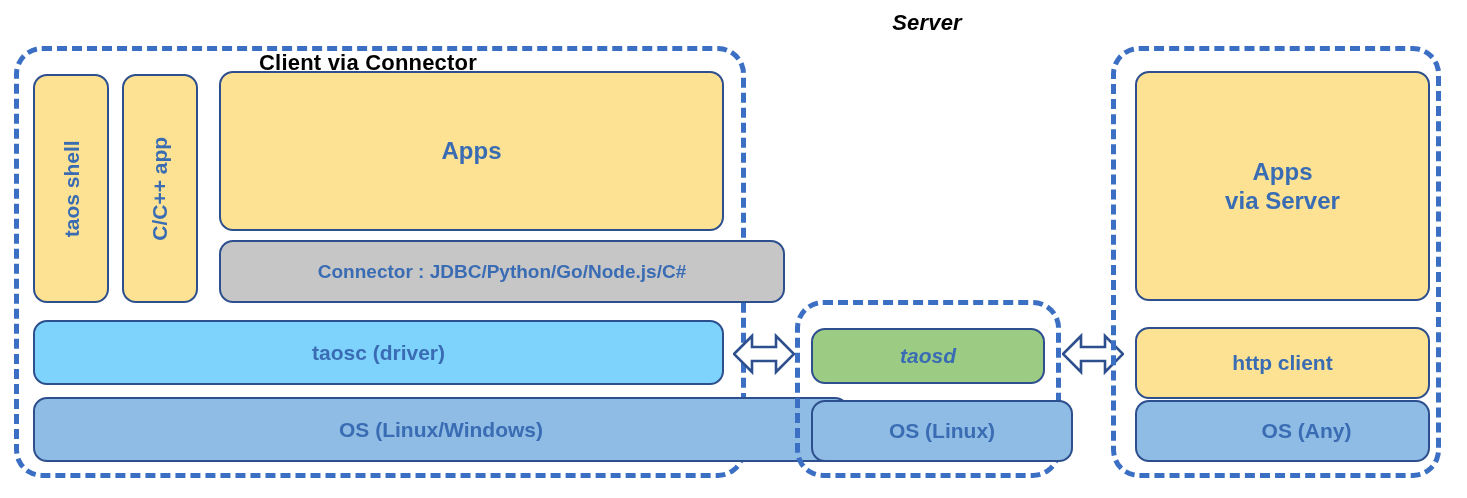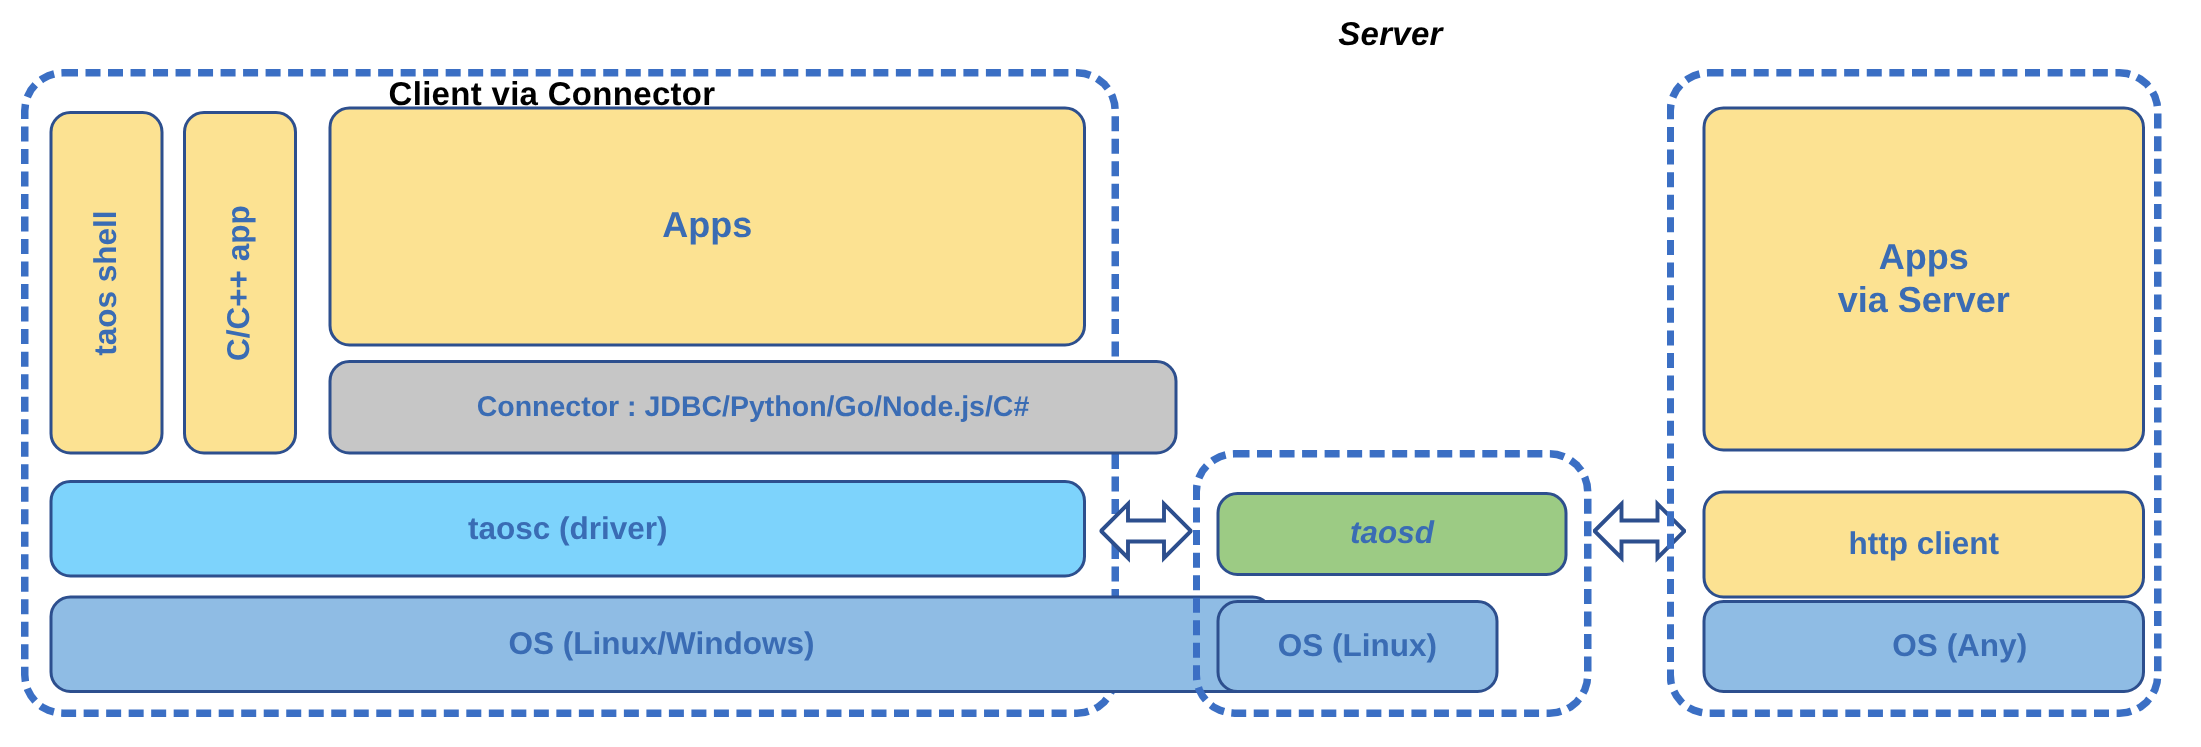--- a/index.html
+++ b/index.html
@@ -118,21 +118,21 @@
       <polygon points="1,26 19,8 19,19 43,19 43,8 61,26 43,44 43,33 19,33 19,44" fill="#ffffff" stroke="#2d4f8e" stroke-width="2.6" stroke-linejoin="miter"></polygon>
     </svg>
   </div>
 
   <div class="group" style="left:795px; top:300px; width:266px; height:178px;"></div>
 
   <div class="node fill-green" style="left:811px; top:328px; width:234px; height:56px;font-style:italic;">
     <span>taosd</span>
   </div>
 
-  <div class="node fill-blue" style="left:811px; top:400px; width:188px; height:62px;text-align:right;">
+  <div class="node fill-blue" style="left:811px; top:400px; width:262px; height:62px;text-align:right;">
     <span>OS (Linux)</span>
   </div>
 
   <div class="arrow" style="left:1062px; top:328px;">
     <svg width="62" height="52" viewBox="0 0 62 52">
       <polygon points="1,26 19,8 19,19 43,19 43,8 61,26 43,44 43,33 19,33 19,44" fill="#ffffff" stroke="#2d4f8e" stroke-width="2.6" stroke-linejoin="miter"></polygon>
     </svg>
   </div>
 
   <div class="group" style="left:1111px; top:46px; width:330px; height:432px;"></div>

